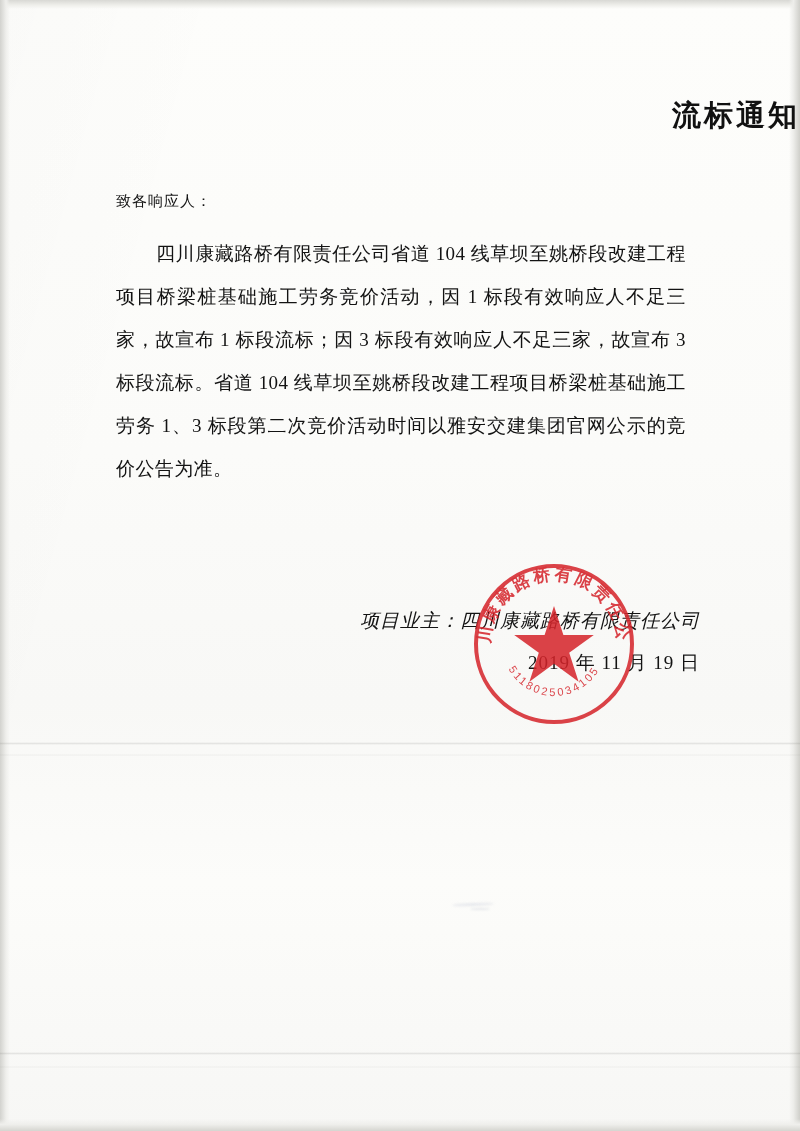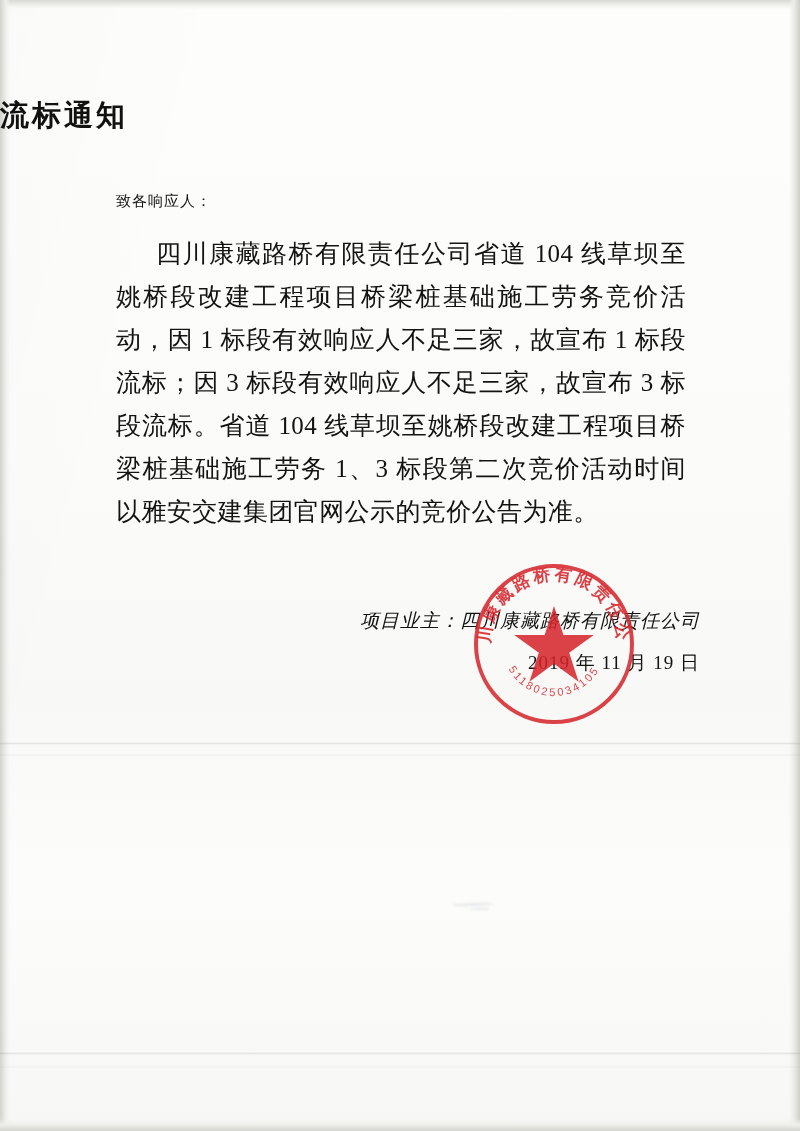--- a/index.html
+++ b/index.html
@@ -62,21 +62,21 @@
   }
   .smudge.s1 { left: 452px; top: 903px; width: 42px; height: 3px; transform: rotate(-2deg); }
   .smudge.s2 { left: 470px; top: 908px; width: 20px; height: 2px; }
 
   
   .doc-title {
     position: absolute;
     top: 96px;
     left: 0;
     width: 100%;
-    text-align: left;
+    text-align: right;
     font-family: "Liberation Serif", "DejaVu Serif", serif;
     font-size: 29px;
     font-weight: bold;
     letter-spacing: 3px;
     color: #111;
   }
 
   .salutation {
     position: absolute;
     top: 192px;
@@ -84,21 +84,21 @@
     font-size: 15px;
     letter-spacing: 1px;
     color: #131313;
   }
 
   .body-text {
     position: absolute;
     top: 232px;
     left: 116px;
     width: 570px;
-    font-size: 25px;
+    font-size: 19px;
     line-height: 43px;
     color: #131313;
     text-align: justify;
     text-justify: inter-ideograph;
     text-indent: 40px;
     letter-spacing: 0.4px;
   }
 
   .signature-block {
     position: absolute;

